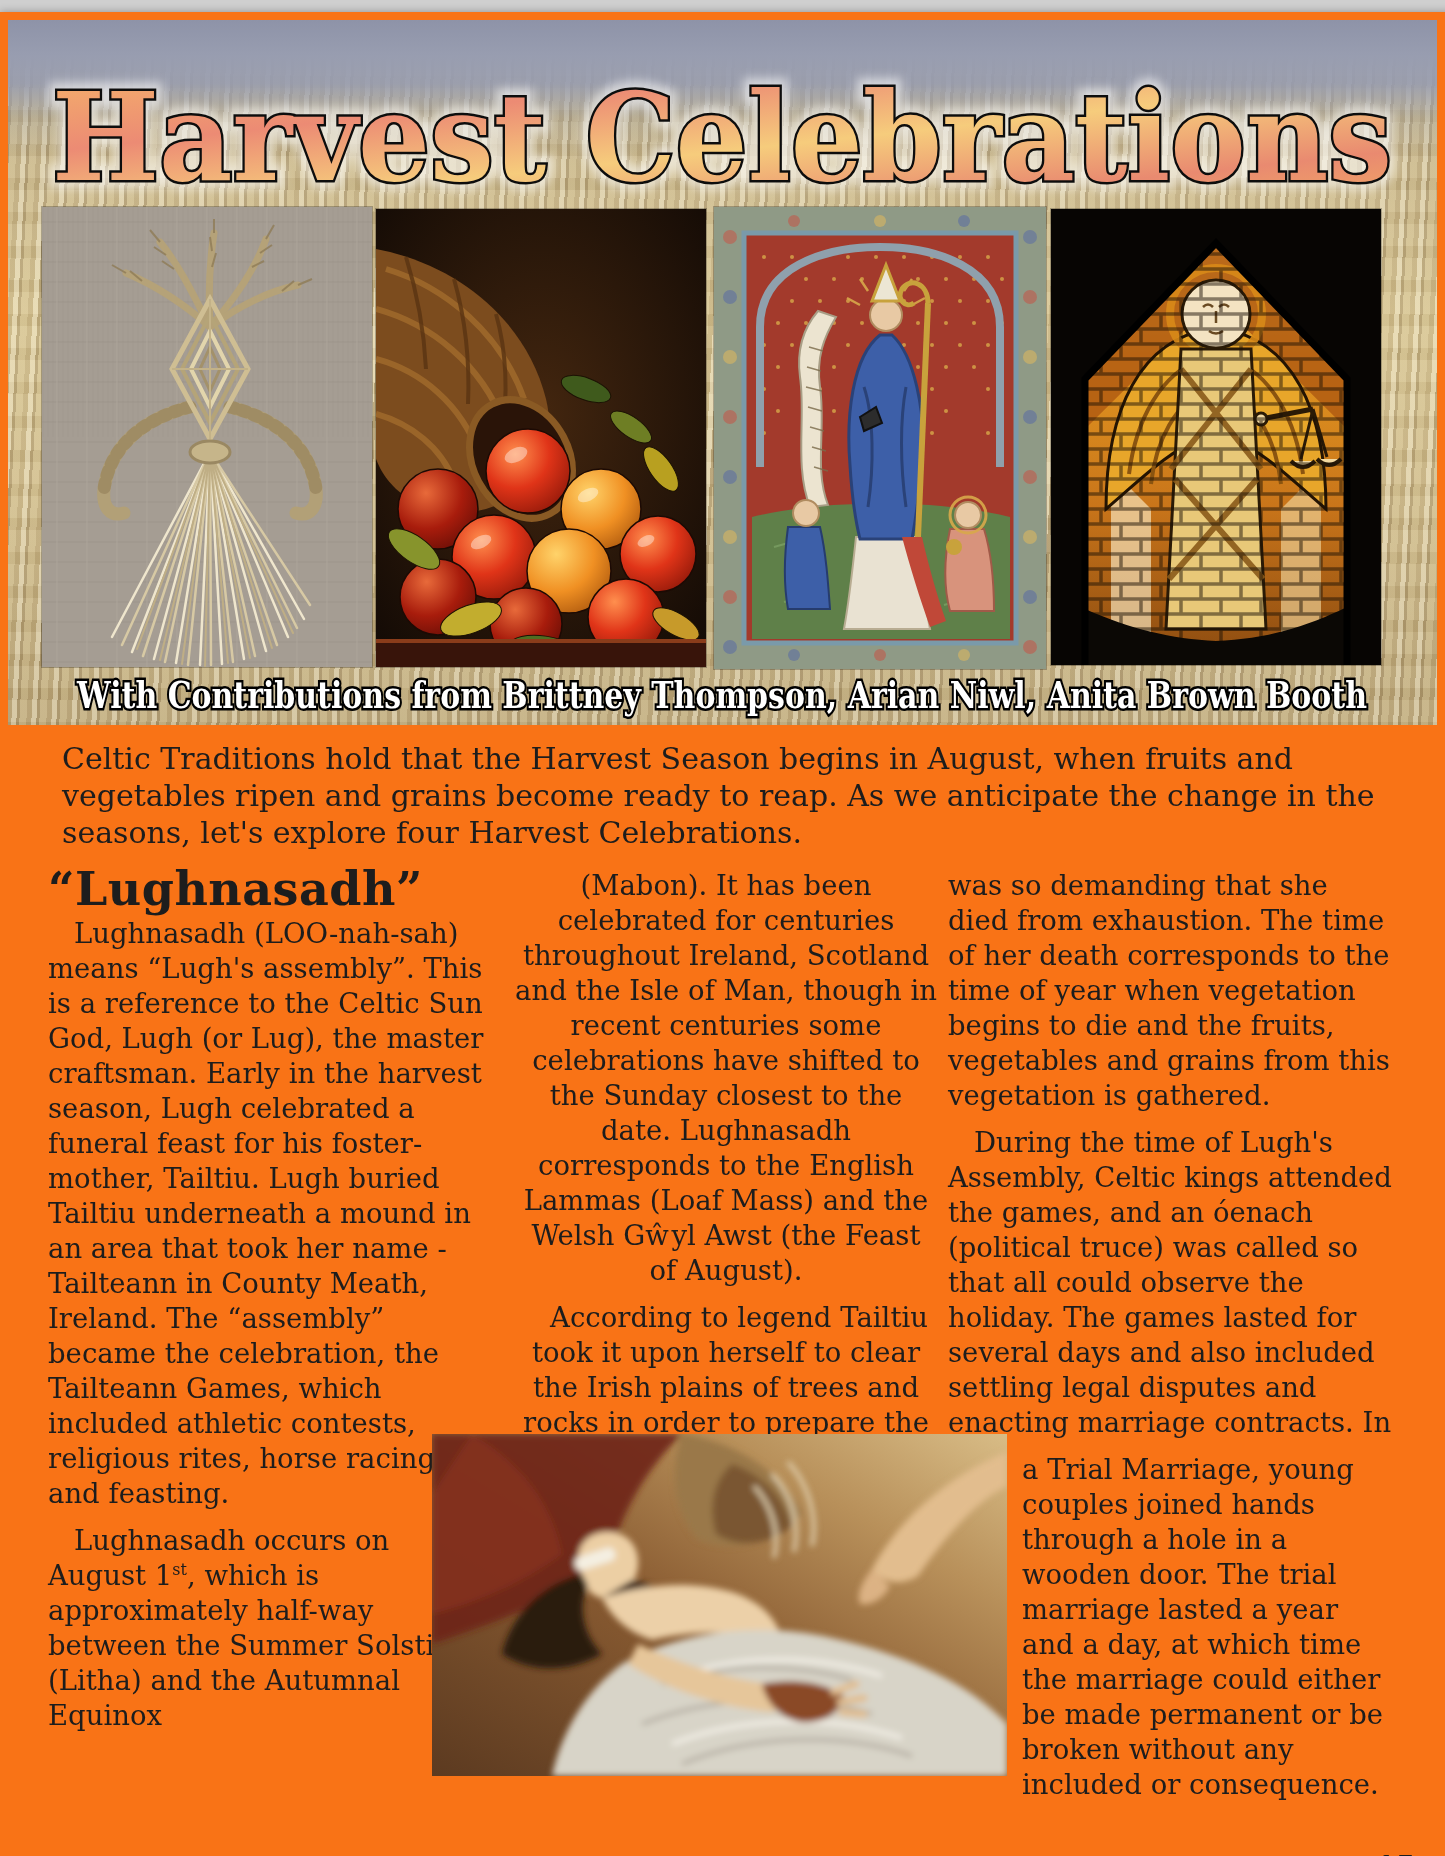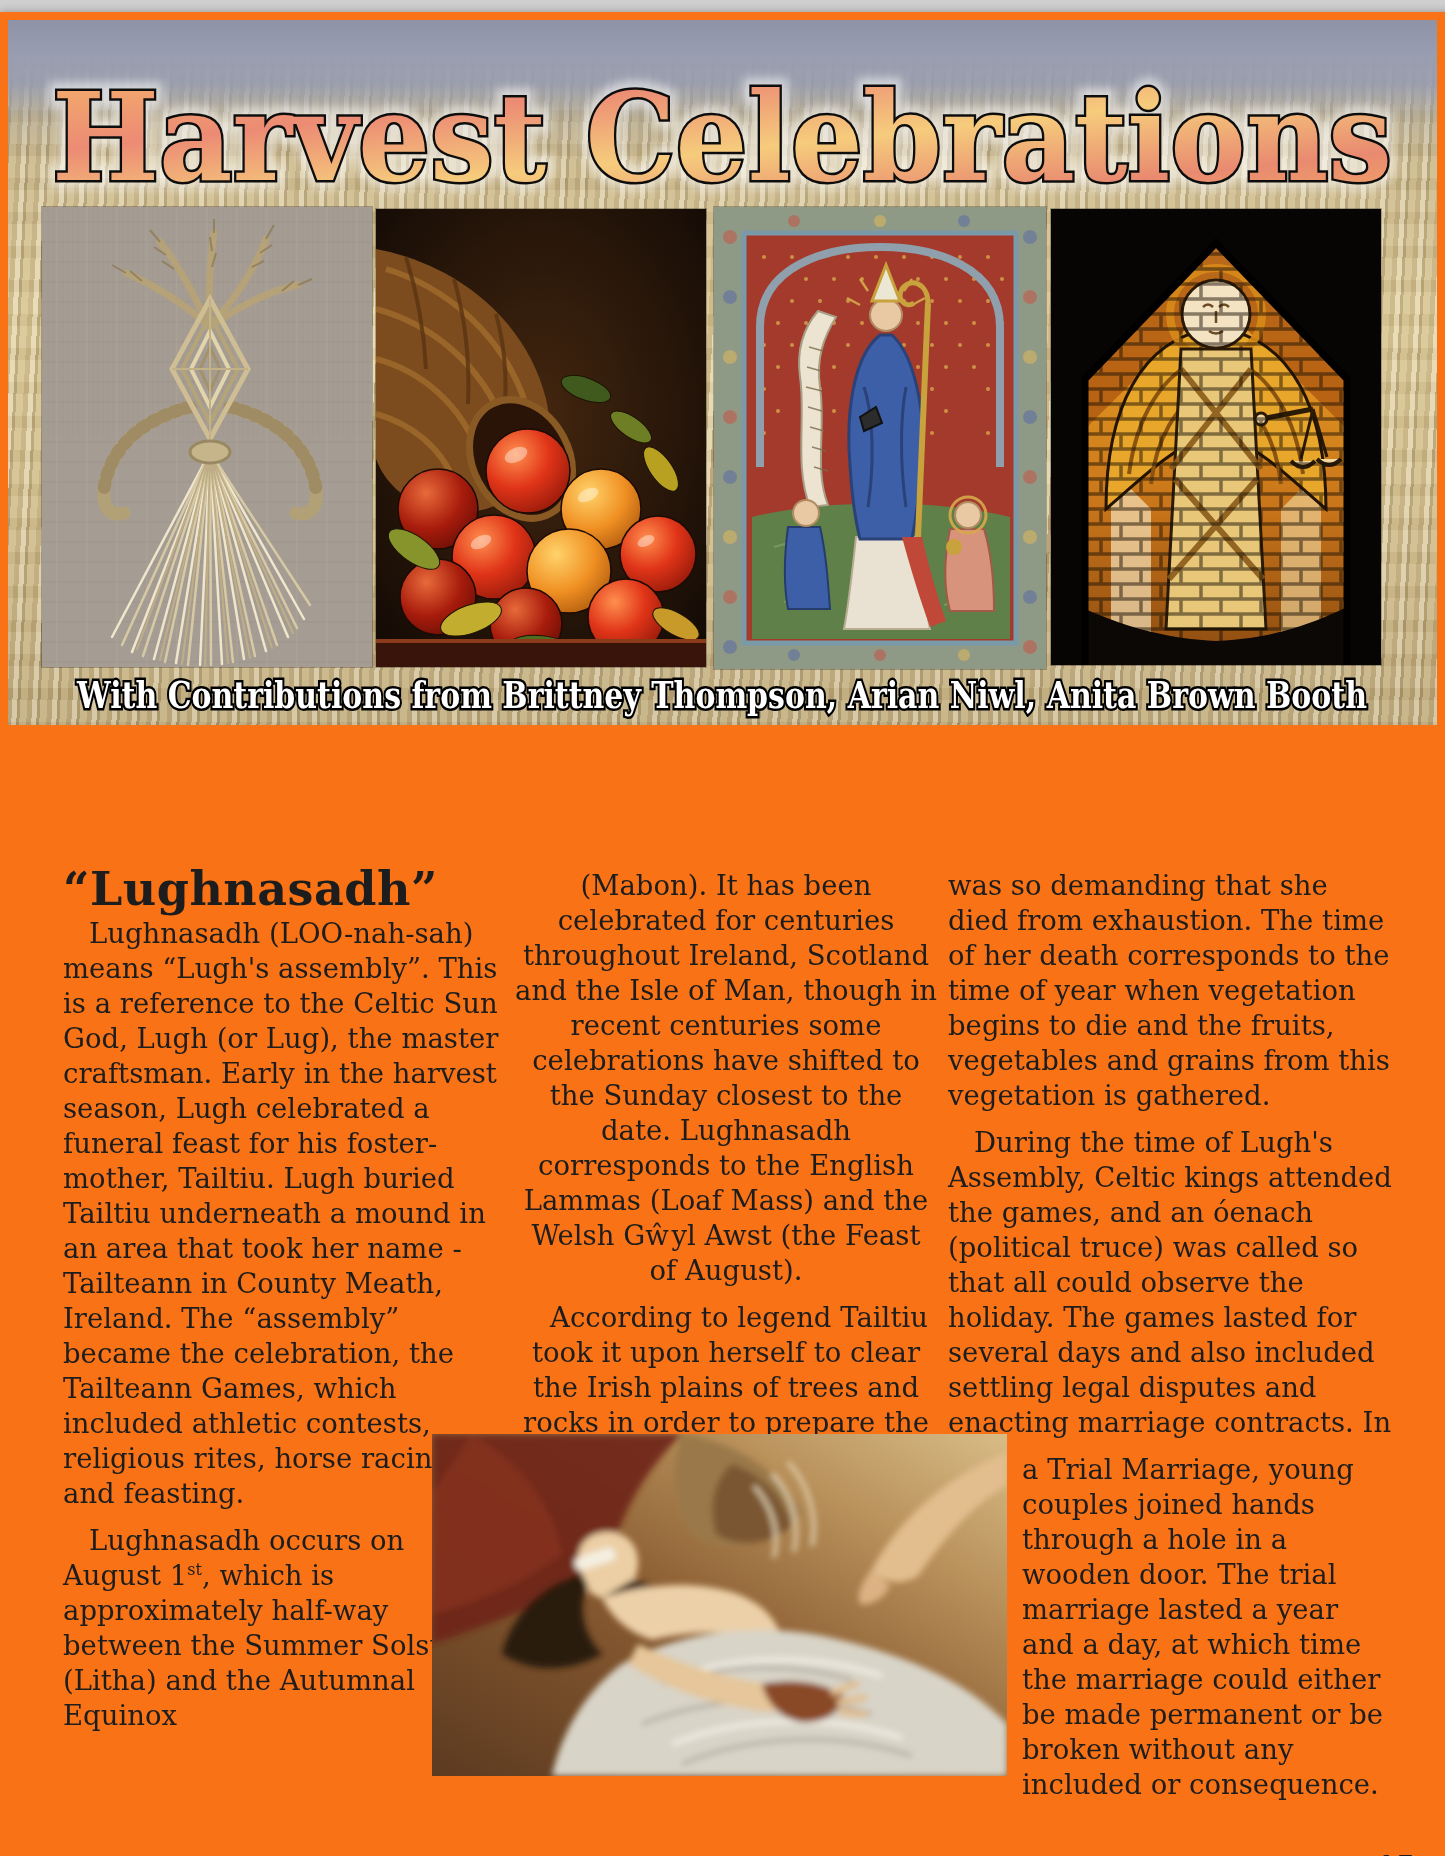--- a/index.html
+++ b/index.html
@@ -24,21 +24,21 @@
   #img1{left:34px;  top:187px; width:330px; height:460px;}
   #img2{left:368px; top:189px; width:330px; height:458px;}
   #img3{left:706px; top:187px; width:332px; height:462px;}
   #img4{left:1043px;top:189px; width:330px; height:456px;}
   
   .intro{
     position:absolute; left:62px; top:728px; width:1332px;
     font-size:30px; line-height:37px;
   }
   .col{position:absolute; font-size:27.5px; line-height:35px; text-align:left;}
-  #col1{left:63px;  top:850px; width:448px;}
+  #col1{left:48px;  top:850px; width:448px;}
   #col2{left:514px; top:856px; width:424px;text-align:center;}
   #col3{left:948px; top:856px; width:447px;}
   .col p{margin:0 0 12px 0; text-indent:26px;}
   .col p.noindent{text-indent:0;}
   h2.heading{margin:0; font-size:46px; line-height:54px; font-weight:bold; letter-spacing:.5px;}
   .byline{margin:2px 0 16px 0; font-size:33px; line-height:40px; font-weight:bold; text-align:right;}
   .wrap-right{margin-left:74px; text-indent:0;}
   sup.st{font-size:16px; vertical-align:super; line-height:0;}
   .ital{}
   
@@ -403,20 +403,21 @@
         </g>
         <path d="M34 456 L34 170 L165 34 L296 170 L296 456" fill="none" stroke="#000" stroke-width="7"></path>
       </svg>
     </div>
 
     <svg class="contrib-svg" viewBox="0 0 1429 56">
       <text x="714" y="40" text-anchor="middle" font-family="DejaVu Serif, serif" font-weight="bold" font-size="37" textLength="1290" lengthAdjust="spacingAndGlyphs" fill="#ffffff" stroke="#000000" stroke-width="5" paint-order="stroke">With Contributions from Brittney Thompson, Arian Niwl, Anita Brown Booth</text>
     </svg>
   </div>
 
+  <div class="intro">Celtic Traditions hold that the Harvest Season begins in August, when fruits and vegetables ripen and grains become ready to reap. As we anticipate the change in the seasons, let's explore four Harvest Celebrations.</div>
 
   <div class="col" id="col1">
     <h2 class="heading">“Lughnasadh”</h2>
     <p><span>Lughnasadh (LOO-nah-sah) means “Lugh's assembly”. This is a reference to the Celtic Sun God, Lugh (or Lug), the master craftsman. Early in the harvest season, Lugh celebrated a funeral feast for his foster-mother, Tailtiu. Lugh buried Tailtiu underneath a mound in an area that took her name - Tailteann in County Meath, Ireland. The “assembly” became the celebration, the </span><span class="ital">Tailteann Games</span><span>, which included athletic contests, religious rites, horse racing, and feasting.</span></p>
     <p><span>Lughnasadh occurs on August 1</span><sup class="st">st</sup><span>, which is approximately half-way between the Summer Solstice (Litha) and the Autumnal Equinox</span></p>
   </div>
 
   <div class="col" id="col2">
     <p class="noindent">(Mabon). It has been celebrated for centuries throughout Ireland, Scotland and the Isle of Man, though in recent centuries some celebrations have shifted to the Sunday closest to the date. Lughnasadh corresponds to the English Lammas (Loaf Mass) and the Welsh Gŵyl Awst (the Feast of August).</p>
     <p>According to legend Tailtiu took it upon herself to clear the Irish plains of trees and rocks in order to prepare the land for agriculture. The feat</p>

